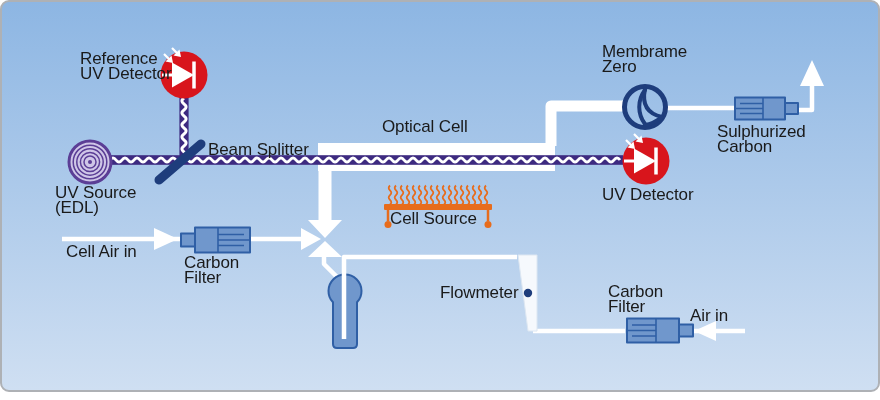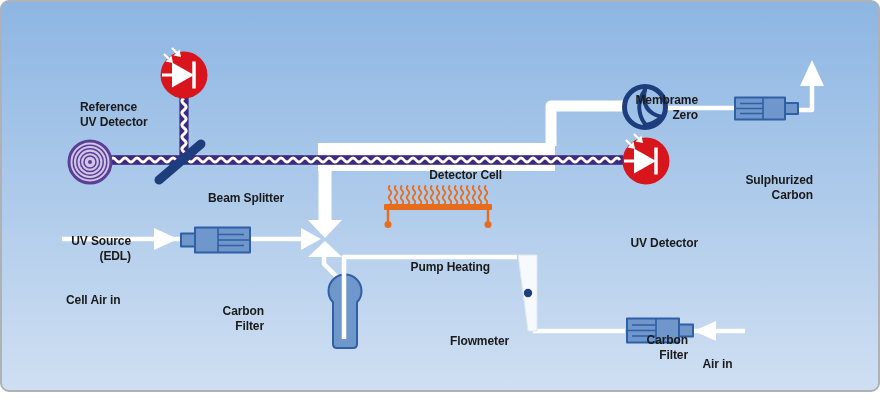--- a/index.html
+++ b/index.html
@@ -3,24 +3,24 @@
 <meta charset="utf-8">
 <style>
   html,body{margin:0;padding:0;background:#fff;}
   .stage{position:relative;width:880px;height:400px;background:#fff;overflow:hidden;
          font-family:"Liberation Sans",sans-serif;}
   .card{position:absolute;left:0;top:0;width:880px;height:392px;box-sizing:border-box;
         border:2px solid #aeb1b5;border-radius:9px;
         background:linear-gradient(180deg,var(--bg-top,#8db6e3),var(--bg-bottom,#cfdff2));
         overflow:hidden;}
   .card svg{position:absolute;left:-2px;top:-2px;}
-  .lbl{position:absolute;font-weight:bold;font-size:12px;line-height:14.5px;
-       color:var(--ink,#1a1a1a);white-space:nowrap;letter-spacing:-0.1px;margin-top:48px;}
-  .ctr{text-align:right;}
-  .rgt{text-align:center;}
+  .lbl{position:absolute;font-weight:normal;font-size:17px;line-height:14.5px;
+       color:var(--ink,#1a1a1a);white-space:nowrap;letter-spacing:-0.1px;}
+  .ctr{text-align:left;}
+  .rgt{text-align:left;}
 
   
   .pw{stroke:var(--pipe,#fff);fill:none;}
   .pf{fill:var(--pipe,#fff);}
   .beam-band{fill:var(--beam,#3d2a80);}
   .wave{stroke:var(--pipe,#fff);stroke-width:3;fill:none;}
   .navy-s{stroke:var(--navy,#1e3d7c);fill:none;}
   .navy-f{fill:var(--navy,#1e3d7c);}
   .red-f{fill:var(--red,#d8151c);}
   .wht-s{stroke:var(--pipe,#fff);fill:none;}
@@ -151,23 +151,23 @@
       </g>
     </svg>
 
     <div class="lbl" style="left:78px;top:50px;">
       <div>Reference</div>
       <div>UV Detector</div>
     </div>
 
     <div class="lbl" style="left:206px;top:141px;">Beam Splitter</div>
 
-    <div class="lbl ctr" style="left:380px;top:118px;width:120px;">Detector Cell</div>
-
-    <div class="lbl ctr" style="left:388px;top:210px;width:100px;">Pump Heating</div>
+    <div class="lbl ctr" style="left:380px;top:118px;width:120px;">Optical Cell</div>
+
+    <div class="lbl ctr" style="left:388px;top:210px;width:100px;">Cell Source</div>
 
     <div class="lbl ctr" style="left:600px;top:43px;width:96px;">
       <div>Membrame</div>
       <div>Zero</div>
     </div>
 
     <div class="lbl ctr" style="left:715px;top:123px;width:96px;">
       <div>Sulphurized</div>
       <div>Carbon</div>
     </div>

